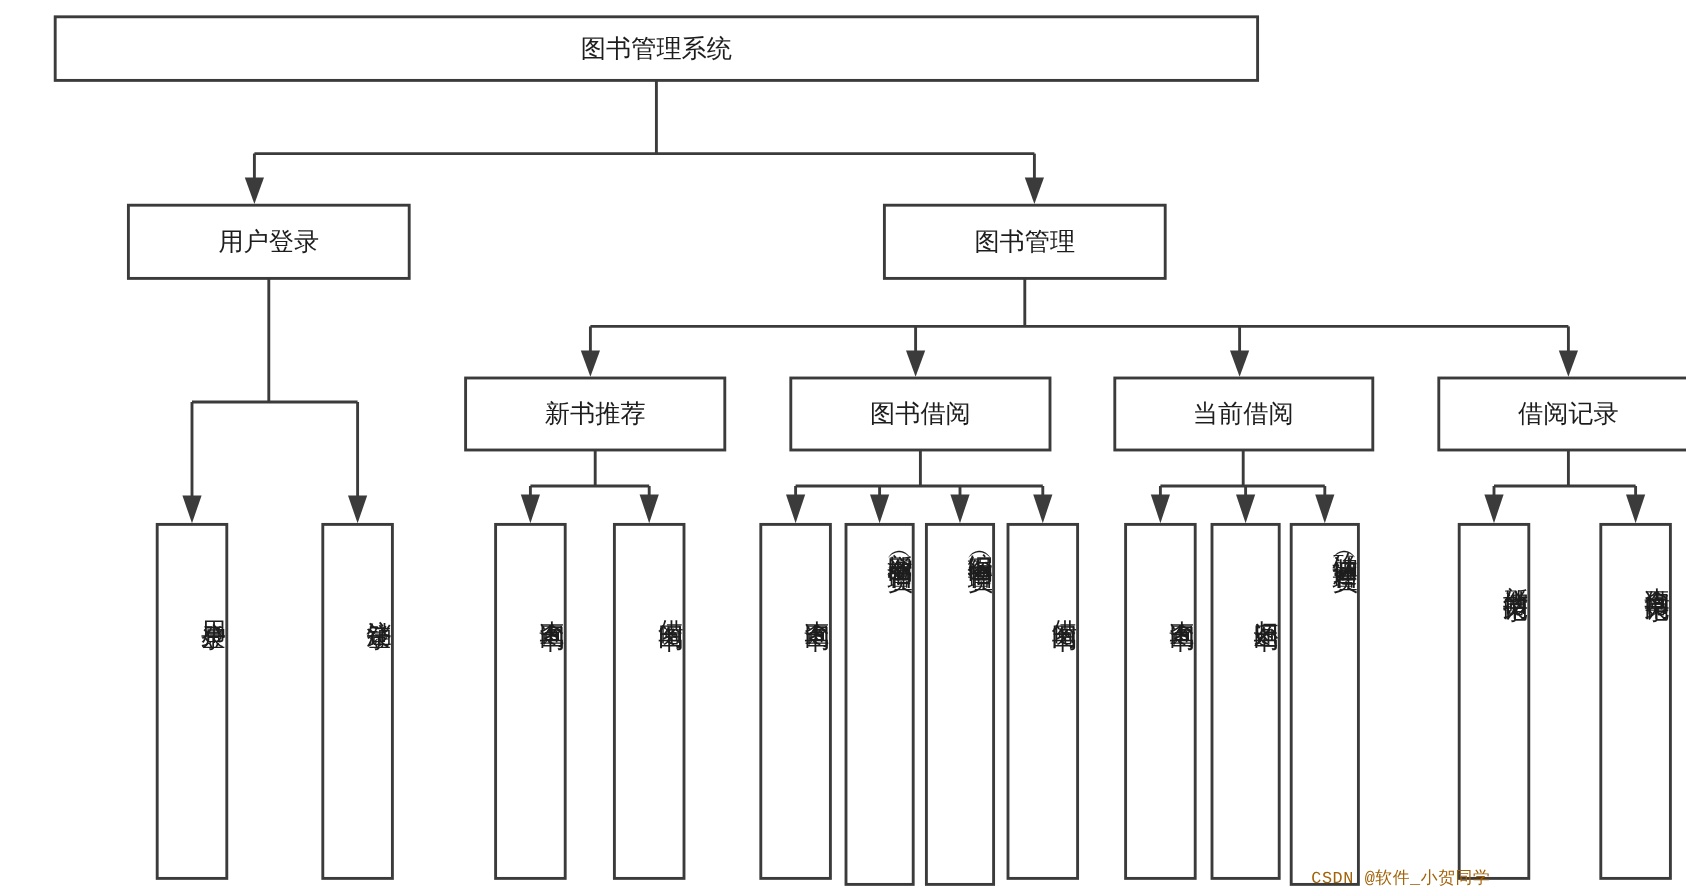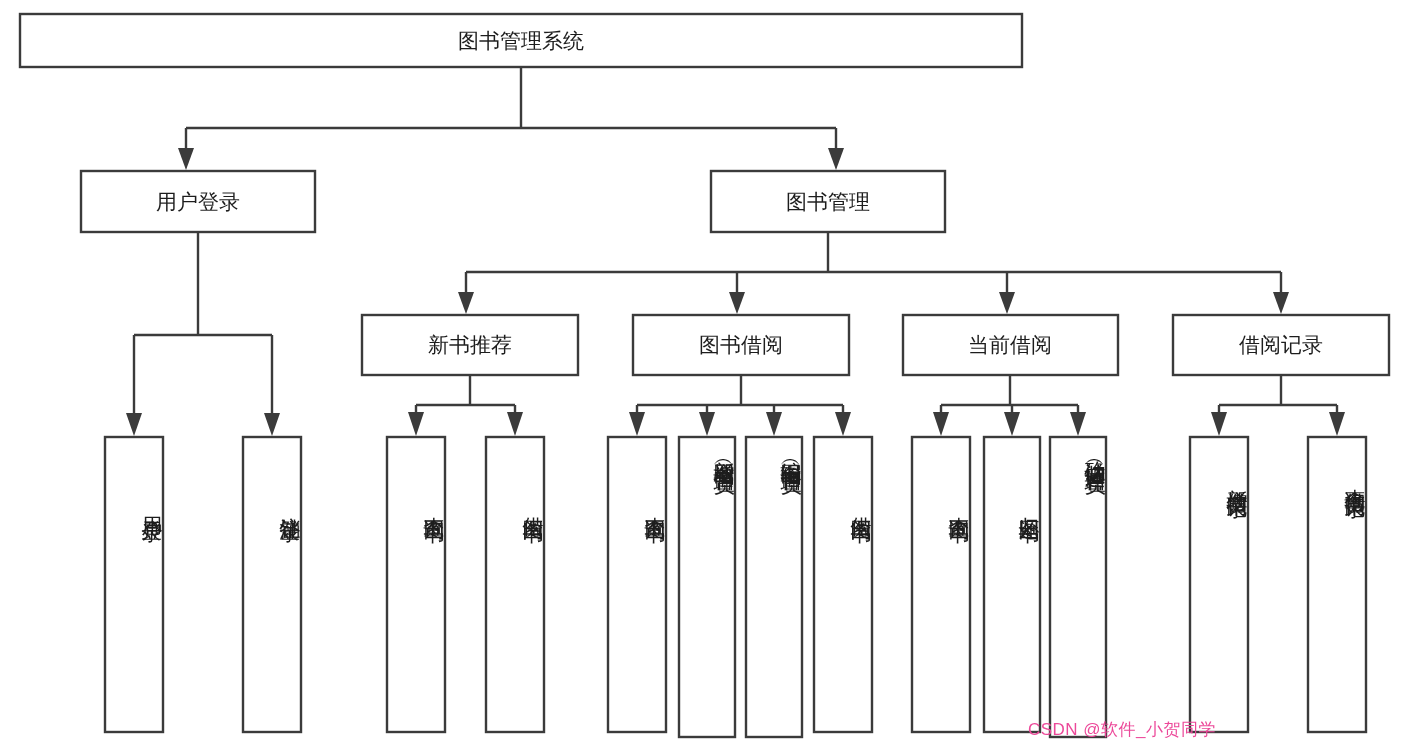--- a/index.html
+++ b/index.html
@@ -11,20 +11,21 @@
     width: 1405px;
     height: 747px;
     font-family: "DejaVu Sans", "Liberation Sans", sans-serif;
     overflow: hidden;
   }
   #diagram-root {
     position: relative;
     width: 1224px;
     height: 747px;
     background: #ffffff;
+    margin-left: 26px;
   }
   svg.diagram-svg {
     position: absolute;
     left: 0;
     top: 0;
     width: 1405px;
     height: 747px;
   }
   .node-box {
     fill: #ffffff;
@@ -60,23 +61,23 @@
     letter-spacing: 2px;
     text-align: center;
     white-space: nowrap;
     pointer-events: none;
     user-select: none;
   }
   .watermark {
     position: absolute;
     right: 8px;
     bottom: 6px;
-    font-family: Liberation Sans, sans-serif;
-    font-size: 17px;
-    color: #ec4899;
+    font-family: Liberation Mono, monospace;
+    font-size: 14px;
+    color: #a16207;
     white-space: nowrap;
     letter-spacing: 0.5px;
   }
 </style>
 </head>
 <body>
 
 <div id="diagram-root">
 
   <svg class="diagram-svg" viewBox="0 0 1405 747" xmlns="http://www.w3.org/2000/svg">

